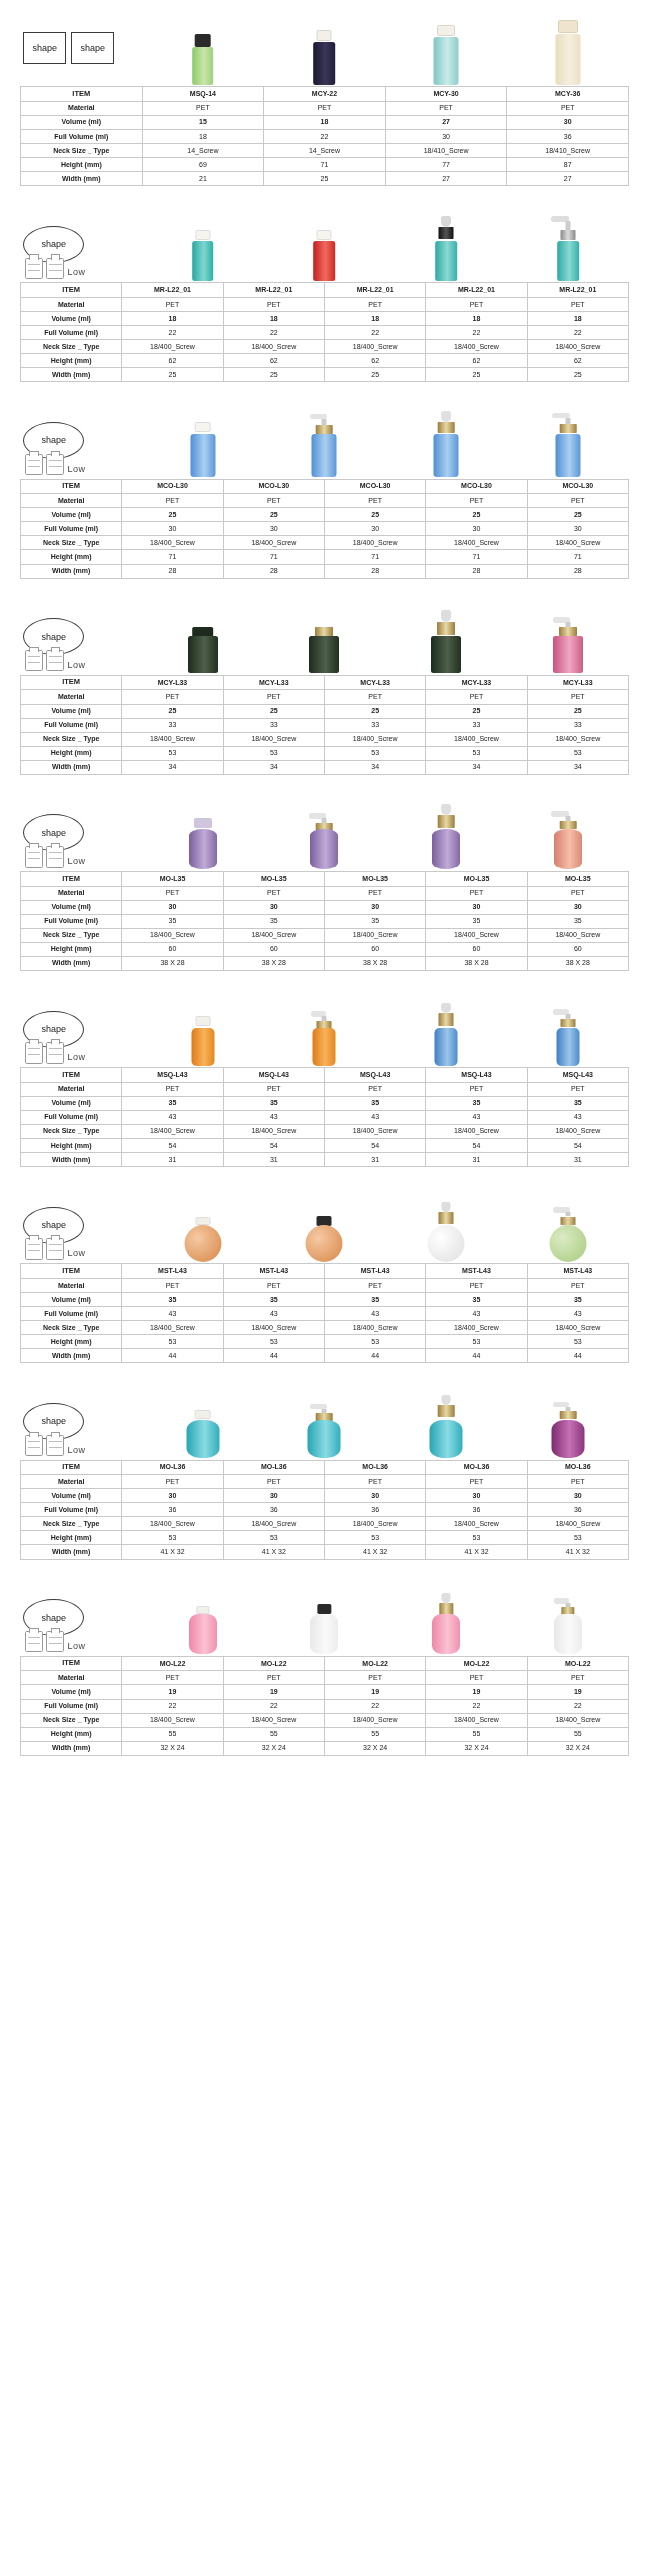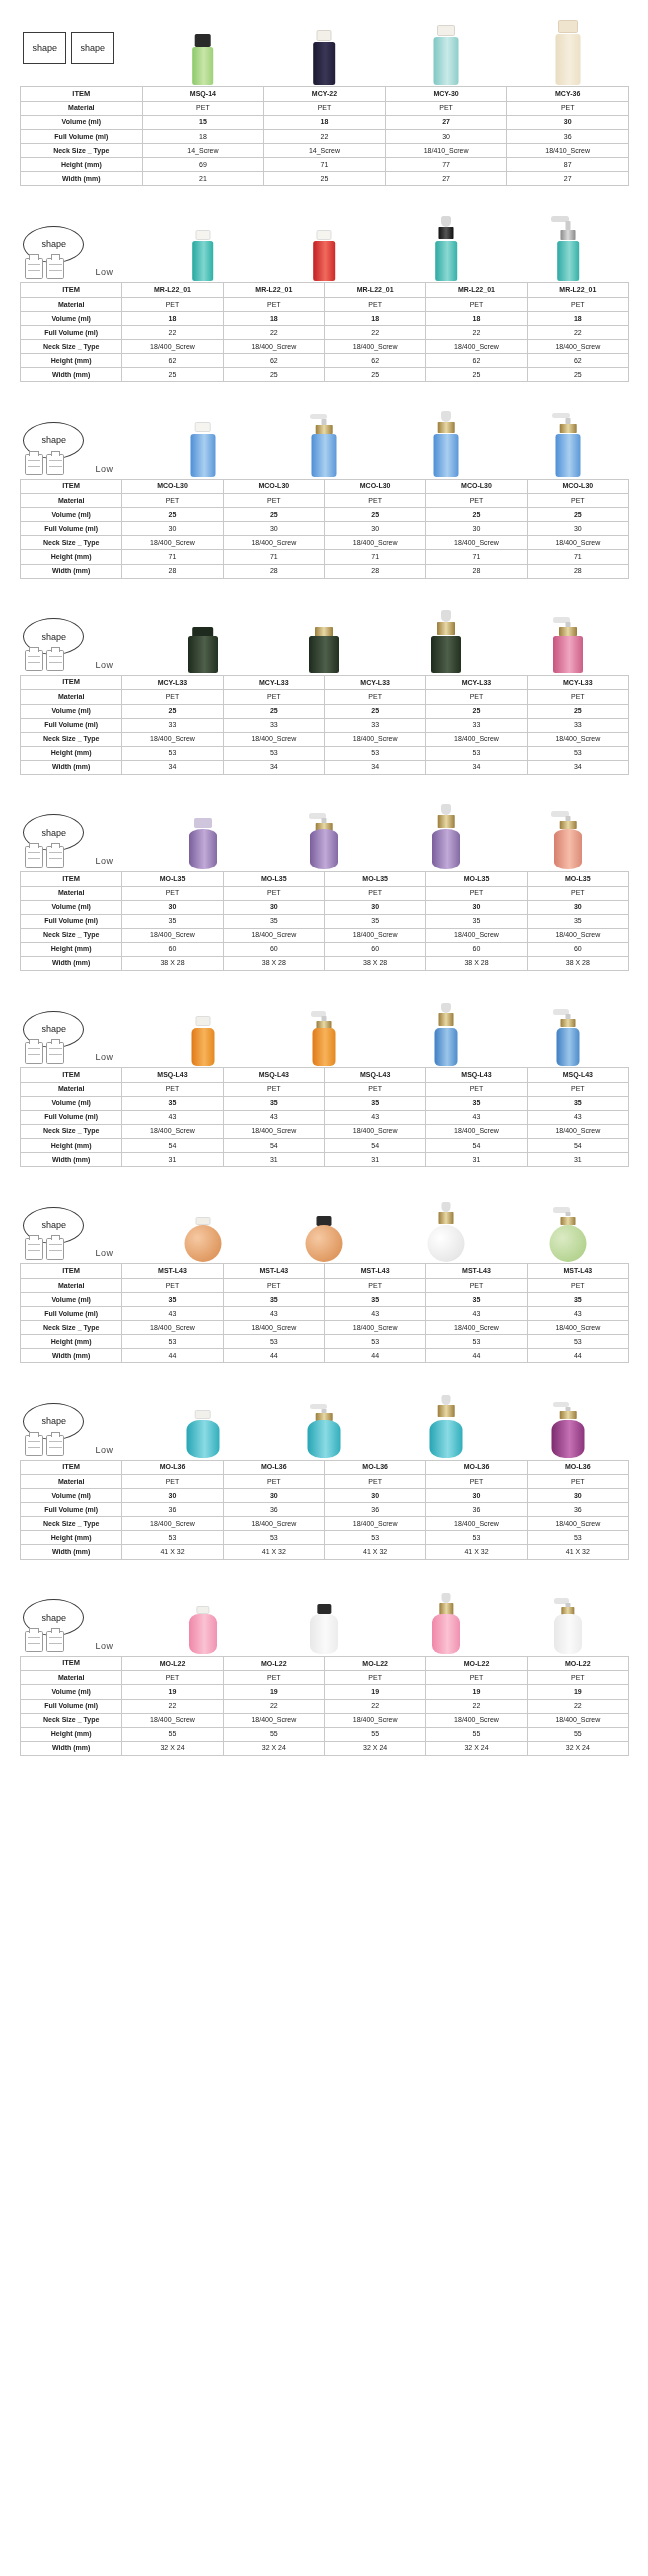--- a/index.html
+++ b/index.html
@@ -72,21 +72,21 @@
     height: 4.1px; border: 0.8px solid #9a9a9a; border-bottom: none;
     background: #fff;
   }
   .mini-bottle:after {
     content: "";
     position: absolute; left: 1.7px; right: 1.7px; top: 5px;
     height: 5px; border-top: 0.8px solid #bdbdbd; border-bottom: 0.8px solid #bdbdbd;
   }
   .low-label {
     font-size: 9px; color: #444; letter-spacing: 0.4px;
-    position: relative; top: -1.7px; margin-left: 28px;
+    position: relative; top: -1.7px;
   }
 
   
   .bottle { position: relative; }
   .cap { position: absolute; left: 50%; transform: translateX(-50%); border-radius: 1.7px; }
   .body { position: absolute; left: 50%; transform: translateX(-50%); bottom: 0; }
   .collar { position: absolute; left:50%; transform: translateX(-50%); border-radius: 0.8px; }
   .stem { position:absolute; left:50%; transform: translateX(-50%); width: 5px; border-radius: 0.8px;}
   .pumphead { position:absolute; border-radius: 2.5px; }
   .dropperbulb { position:absolute; left:50%; transform:translateX(-50%); border-radius: 2.5px 2.5px 5px 5px; }

